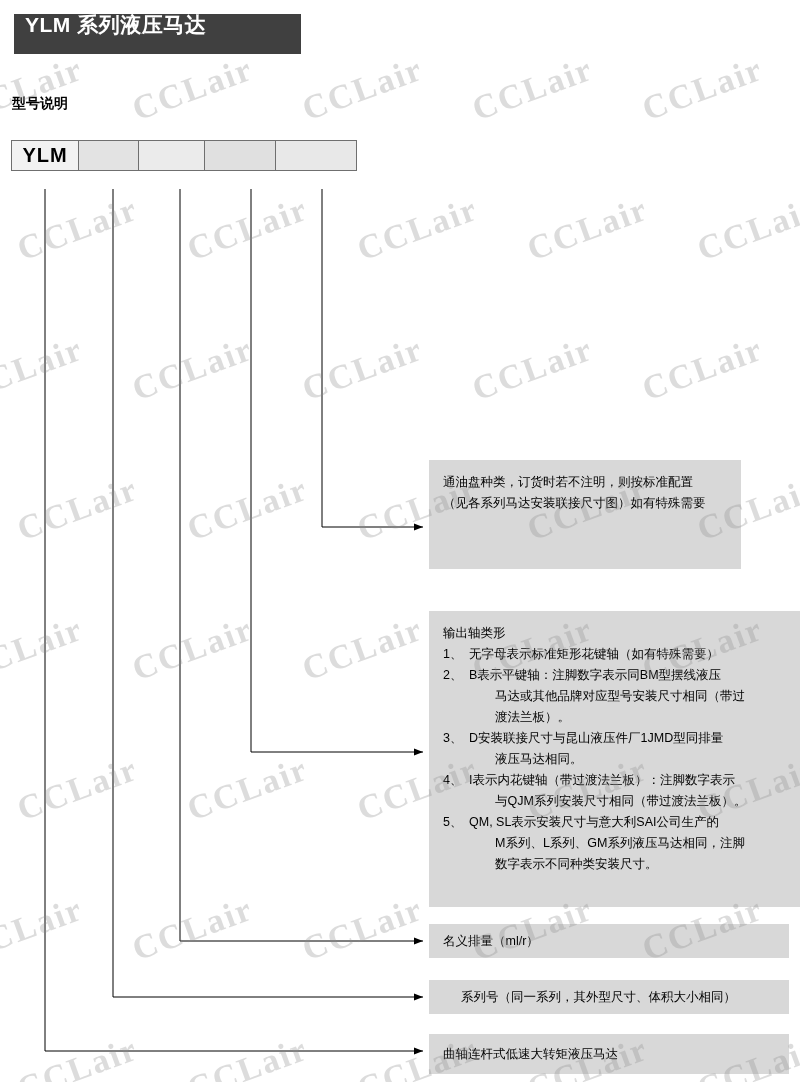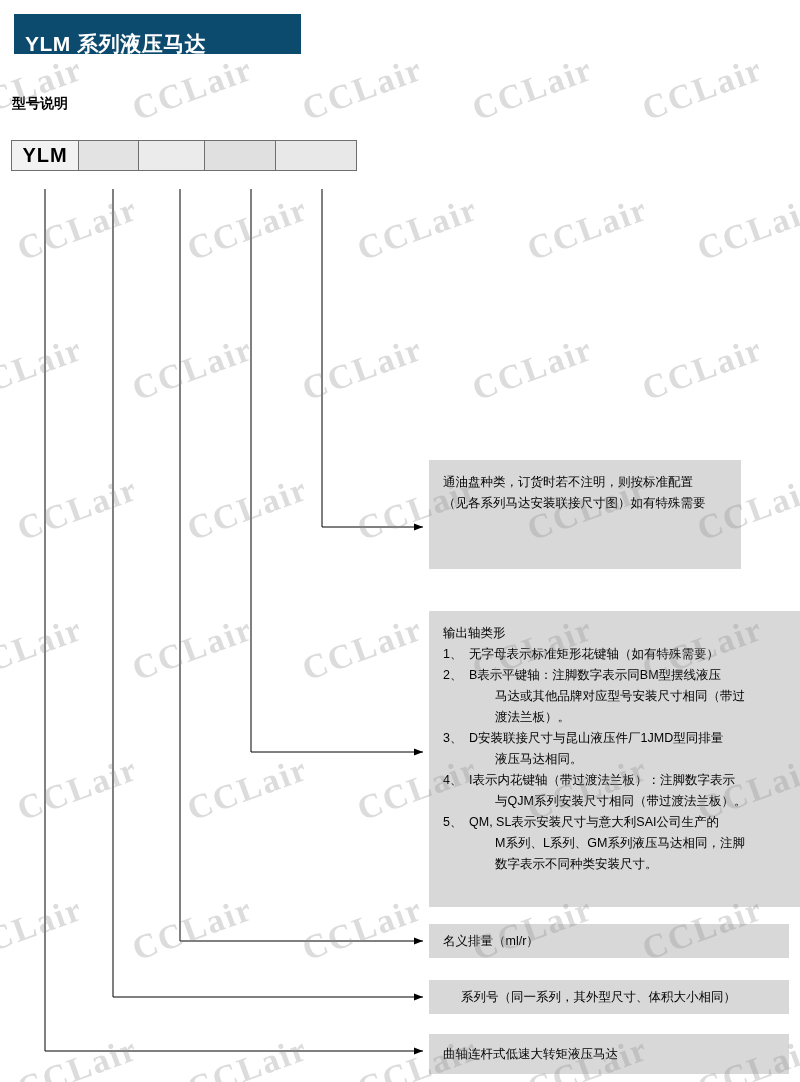--- a/index.html
+++ b/index.html
@@ -13,22 +13,22 @@
     font-family: "Liberation Sans", "DejaVu Sans", sans-serif;
     color: #000;
     overflow: hidden;
   }
 
   
   .title-bar {
     position: absolute;
     left: 14px; top: 14px;
     width: 287px; height: 40px;
-    background: #0c4a6e;
-    display: flex; align-items: flex-end;
+    background: #404040;
+    display: flex; align-items: flex-start;
   }
   .title-bar .title-text {
     color: #fff;
     font-size: 21px;
     font-weight: bold;
     letter-spacing: 0.5px;
     padding-left: 11px;
     line-height: 1;
   }
 

